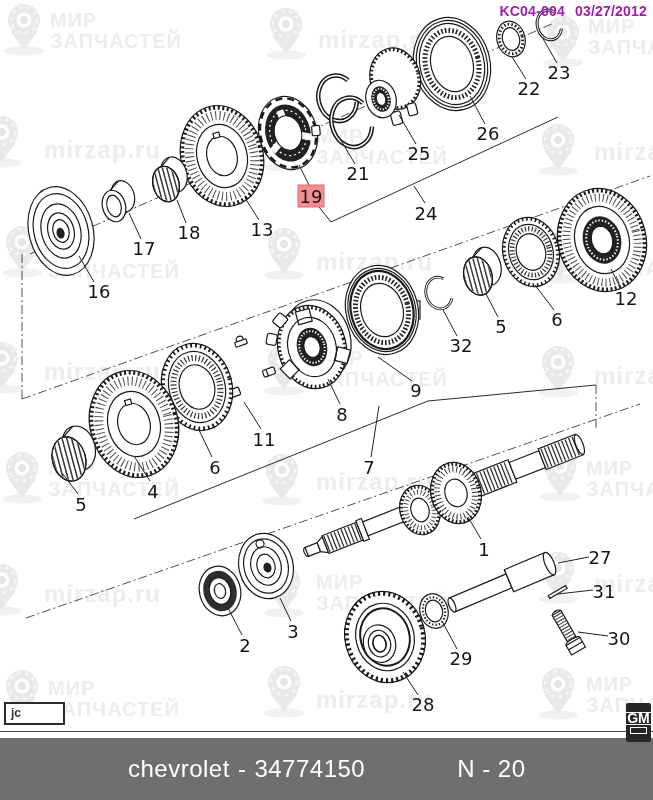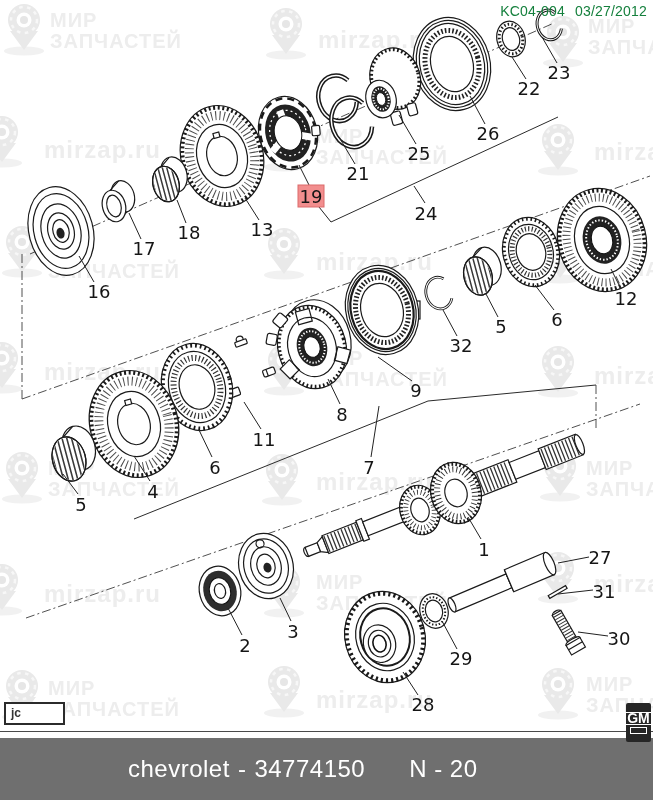--- a/index.html
+++ b/index.html
@@ -14,30 +14,30 @@
   
   #diagram{position:absolute;left:0;top:0;z-index:1;}
   .p{fill:#fff;stroke:#1a1a1a;stroke-width:1.2;}
   .s{fill:none;stroke:#1a1a1a;stroke-width:1.2;}
   .dk{fill:#222;stroke:none;}
   .cl{fill:none;stroke:#3c3c3c;stroke-width:0.9;stroke-dasharray:9 3 2 3;}
   .bk{fill:none;stroke:#2b2b2b;stroke-width:1;}
   .leader{fill:none;stroke:#222;stroke-width:1;}
   .lbl{font-family:"DejaVu Sans",sans-serif;font-size:18px;fill:#151515;}
   
-  #header{position:absolute;top:3px;right:6px;z-index:2;font-size:14px;font-weight:normal;
-          letter-spacing:.2px;color:#15803d;}
+  #header{position:absolute;top:3px;right:6px;z-index:2;font-size:14px;font-weight:bold;
+          letter-spacing:.2px;color:#a21caf;}
   #header .hsep{display:inline-block;width:10px;}
   
   #hairline{position:absolute;left:0;right:0;top:731px;height:1px;background:#4a4a4a;z-index:2;}
   #jc-box{position:absolute;left:4px;top:702px;width:52px;height:19px;border:2px solid #2b2b2b;
           background:#fff;z-index:3;font-size:12px;font-weight:bold;color:#333;
           padding-left:5px;line-height:19px;}
   #footer{position:absolute;left:0;right:0;top:738px;height:62px;background:#6f6f6f;z-index:2;
-          color:#fff;display:flex;align-items:center;font-size:24px;letter-spacing:.5px;}
+          color:#fff;display:flex;align-items:center;font-size:24px;letter-spacing:.5px;gap:48px;}
   #footer .fgroup{margin-left:128px;display:flex;gap:8px;}
   #footer .fref{margin-left:44px;}
   #gm-badge{position:absolute;left:626px;top:703px;width:25px;height:39px;background:#262626;
             border-radius:2px;z-index:4;display:flex;flex-direction:column;align-items:center;
             justify-content:center;}
   #gm-badge .gm-box{border:1.5px solid #fff;color:#fff;font-size:14px;font-weight:bold;
             padding:0 2px;line-height:11px;text-decoration:underline;}
   #gm-badge .gm-sub{width:15px;height:5px;border:1px solid #fff;margin-top:2px;}
 </style>
 </head>

